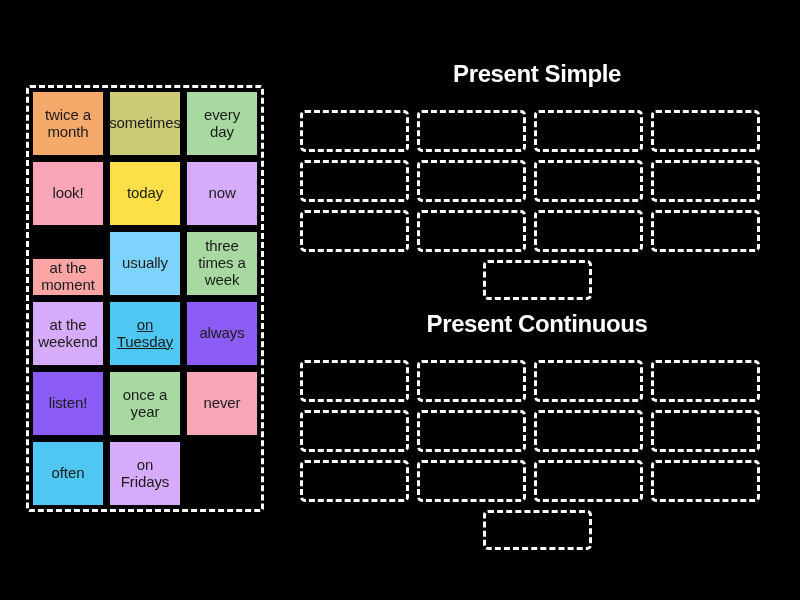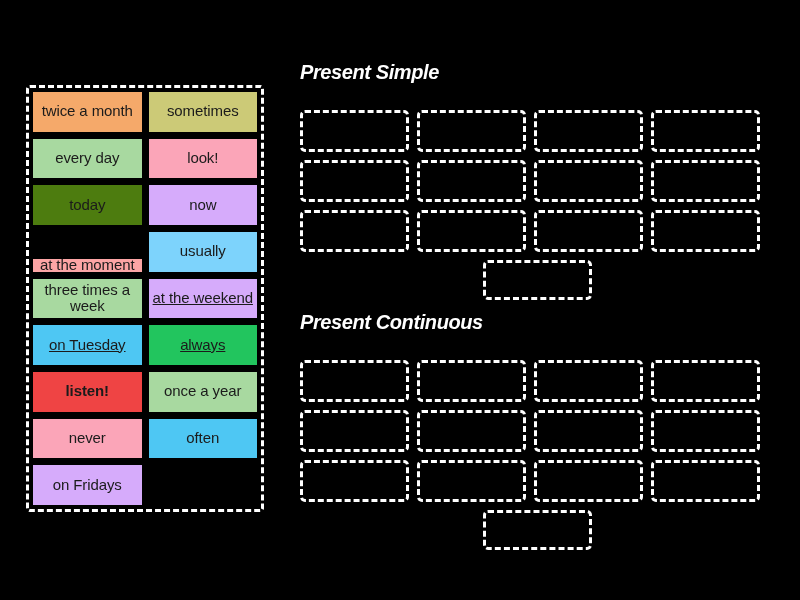--- a/index.html
+++ b/index.html
@@ -26,21 +26,21 @@
     height: 427px;
     border: 3px dashed #ffffff;
     border-radius: 4px;
     box-sizing: border-box;
     padding: 4px;
   }
   #tile-grid {
     width: 100%;
     height: 100%;
     display: grid;
-    grid-template-columns: 1fr 1fr;
+    grid-template-columns: 1fr 1fr 1fr;
     grid-auto-rows: 1fr;
     gap: 7px;
     background: #000000;
   }
   .tile {
     display: flex;
     align-items: center;
     justify-content: center;
     text-align: center;
     color: #1b1b1b;
@@ -55,28 +55,27 @@
     overflow: hidden;
   }
 
   
   .section { position: absolute; }
   .section-title {
     position: absolute;
     left: 0;
     top: 0;
     width: 100%;
-    text-align: left;
+    text-align: center;
     color: #ffffff;
-    font-size: 20px;
+    font-size: 24px;
     font-weight: 700;
     letter-spacing: -0.4px;
     line-height: 1;
     white-space: nowrap;
-    font-style: italic;
   }
   .zone-grid {
     position: absolute;
     left: 0;
     display: grid;
     grid-template-columns: repeat(4, 109px);
     grid-auto-rows: 42px;
     column-gap: 8px;
     row-gap: 8px;
   }
@@ -113,29 +112,29 @@
 <body>
 
 <div id="stage">
 
   <div id="tile-panel">
     <div id="tile-grid">
         <div class="tile" style="background: rgb(245, 169, 106);">twice a month</div>
         <div class="tile" style="background: rgb(204, 202, 119);">sometimes</div>
         <div class="tile" style="background: rgb(168, 217, 160);">every day</div>
         <div class="tile" style="background: rgb(251, 165, 184);">look!</div>
-        <div class="tile" style="background: #4d7c0f;">today</div>
+        <div class="tile" style="background: #fde047;">today</div>
         <div class="tile" style="background: rgb(214, 171, 251);">now</div>
         <div class="tile" style="background: #fca5a5; margin-top: 27px;">at the moment</div>
         <div class="tile" style="background: #7dd3fc;">usually</div>
         <div class="tile" style="background: rgb(168, 217, 160);">three times a week</div>
-        <div class="tile" style="background: rgb(214, 171, 251); text-decoration: underline;">at the weekend</div>
+        <div class="tile" style="background: rgb(214, 171, 251);">at the weekend</div>
         <div class="tile" style="background: rgb(78, 199, 243); text-decoration: underline;">on Tuesday</div>
-        <div class="tile" style="background: #22c55e; text-decoration: underline;">always</div>
-        <div class="tile" style="background: #ef4444; font-weight: bold;">listen!</div>
+        <div class="tile" style="background: #8b5cf6;">always</div>
+        <div class="tile" style="background: #8b5cf6;">listen!</div>
         <div class="tile" style="background: rgb(168, 217, 160);">once a year</div>
         <div class="tile" style="background: rgb(251, 165, 184);">never</div>
         <div class="tile" style="background: rgb(78, 199, 243);">often</div>
         <div class="tile" style="background: rgb(214, 171, 251);">on Fridays</div>
       </div>
   </div>
 
   <div class="section" id="section-present-simple">
     <div class="section-title">Present Simple</div>
     <div class="zone-grid">

